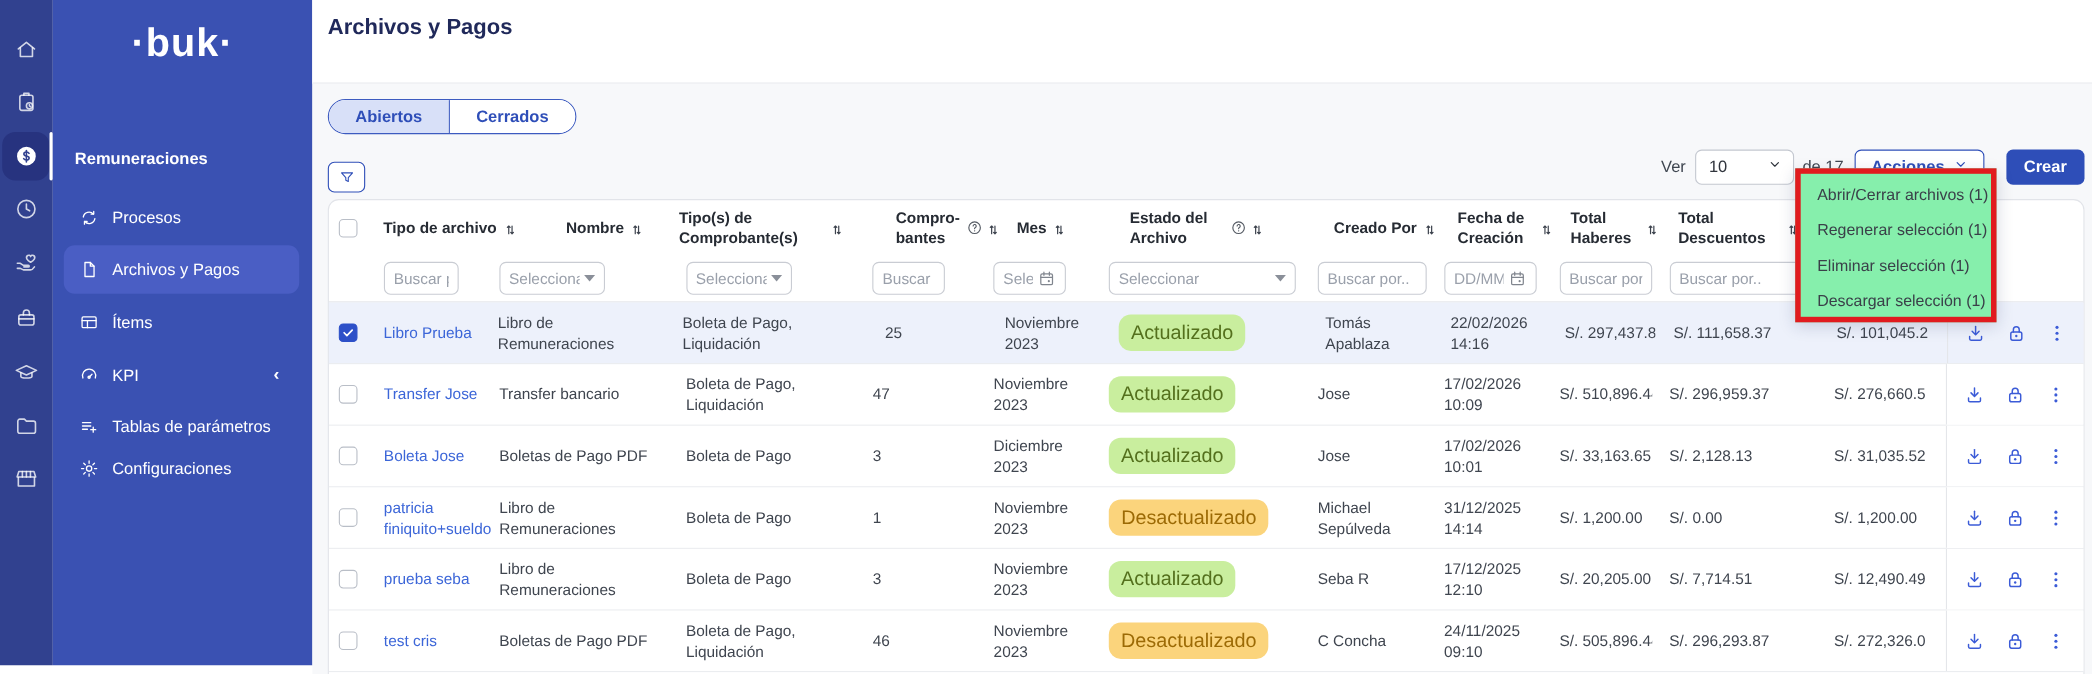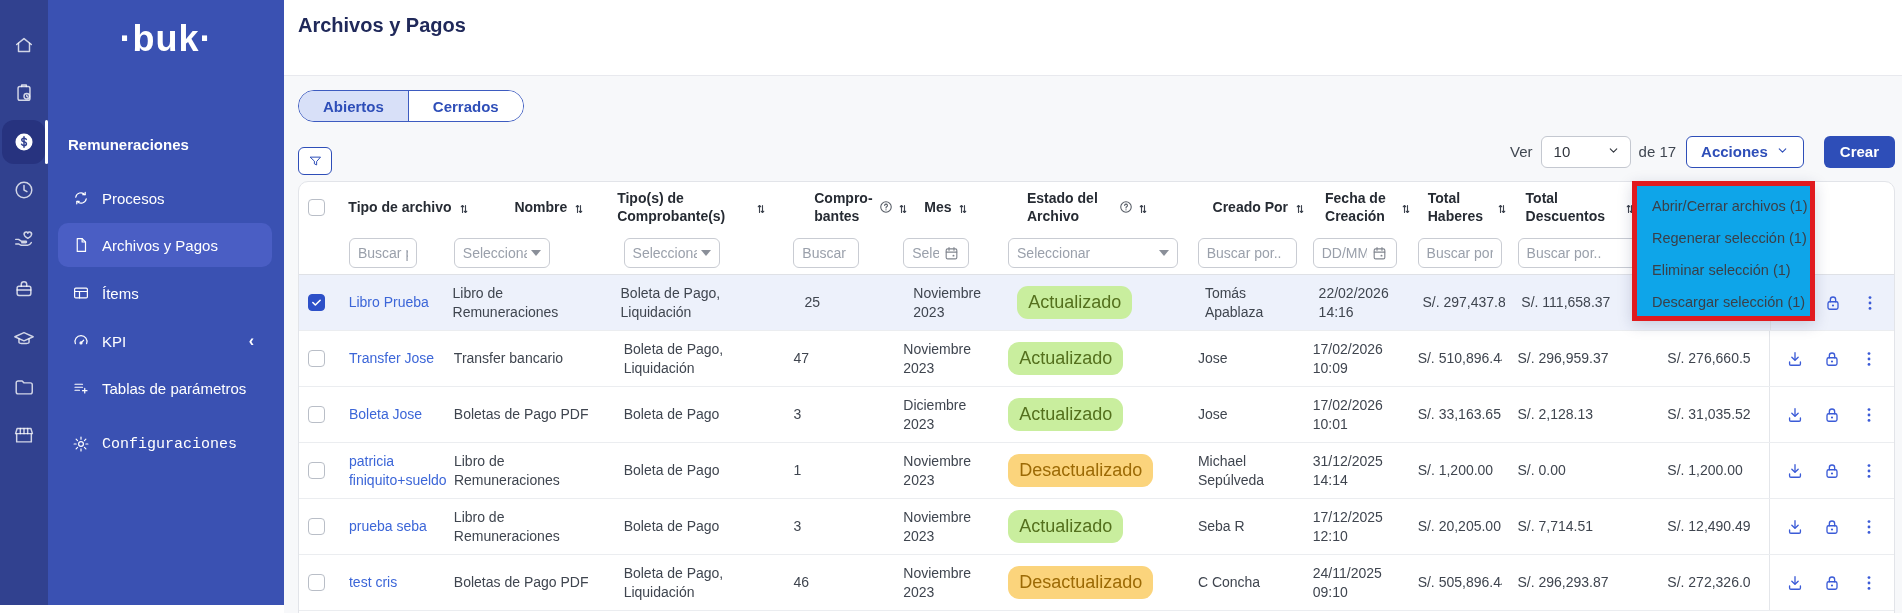--- a/index.html
+++ b/index.html
@@ -76,21 +76,21 @@
   .badge.orange{background:var(--badgeOrangeBg);color:var(--badgeOrangeTx);}
   .money{white-space:nowrap;overflow:hidden;}
   .checkbox{width:17px;height:17px;border:1.5px solid #b9bec7;border-radius:4px;background:#fff;box-sizing:border-box;cursor:pointer;display:flex;align-items:center;justify-content:center;}
   .checkbox.checked{background:#2d50c8;border-color:#2d50c8;}
   .checkbox.checked svg{width:11px;height:11px;color:#fff;}
   .cell-actions{border-left:1px solid #e4e6ea;background:#fff;justify-content:center;gap:17px;}
   .data-row.selected .cell-actions{background:var(--selRow);}
   .action-icon{width:20px;height:20px;color:#3b5bd7;cursor:pointer;}
   .action-icon svg{width:20px;height:20px;}
   
-  #actions-menu{position:absolute;left:1632px;top:181px;width:183px;height:140px;box-sizing:border-box;border:5px solid var(--red);background:#0ea5e9;box-shadow:0 4px 14px rgba(30,40,90,.18);z-index:50;padding-top:4px;}
+  #actions-menu{position:absolute;left:1632px;top:153px;width:183px;height:140px;box-sizing:border-box;border:5px solid var(--red);background:#86efac;box-shadow:0 4px 14px rgba(30,40,90,.18);z-index:50;padding-top:4px;}
   .menu-item{height:32px;display:flex;align-items:center;padding-left:15px;font-size:14.5px;color:#3a4049;cursor:pointer;white-space:nowrap;}
 </style>
 </head>
 <body>
 
 <div id="stage">
 
   <div id="rail">
       <div class="rail-icon" style="top: 23px;">
         <svg viewBox="0 0 24 24" fill="none" stroke="currentColor" stroke-width="1.6" stroke-linecap="round" stroke-linejoin="round">
@@ -201,21 +201,21 @@
         </div>
         <div class="nav-item" style="top: 366px;">
           <span class="nicon">
             <svg viewBox="0 0 24 24" fill="none" stroke="currentColor" stroke-width="1.6" stroke-linecap="round" stroke-linejoin="round">
               <path d="M4 7h10M4 11h10M4 15h6"></path>
               <path d="M17 12.5v6M14 15.5h6"></path>
             </svg>
           </span>
           <span class="nlabel">Tablas de parámetros</span>
         </div>
-        <div class="nav-item" style="top: 422px; font-family: Liberation Mono, monospace;">
+        <div class="nav-item" style="top: 404px;">
           <span class="nicon">
             <svg viewBox="0 0 24 24" fill="none" stroke="currentColor" stroke-width="1.6" stroke-linecap="round" stroke-linejoin="round">
               <circle cx="12" cy="12" r="3.2"></circle>
               <path d="M12 2.8v2.7M12 18.5v2.7M2.8 12h2.7M18.5 12h2.7M5.5 5.5l1.9 1.9M16.6 16.6l1.9 1.9M5.5 18.5l1.9-1.9M16.6 7.4l1.9-1.9"></path>
             </svg>
           </span>
           <span class="nlabel">Configuraciones</span>
         </div>
       </div>
   </div>

